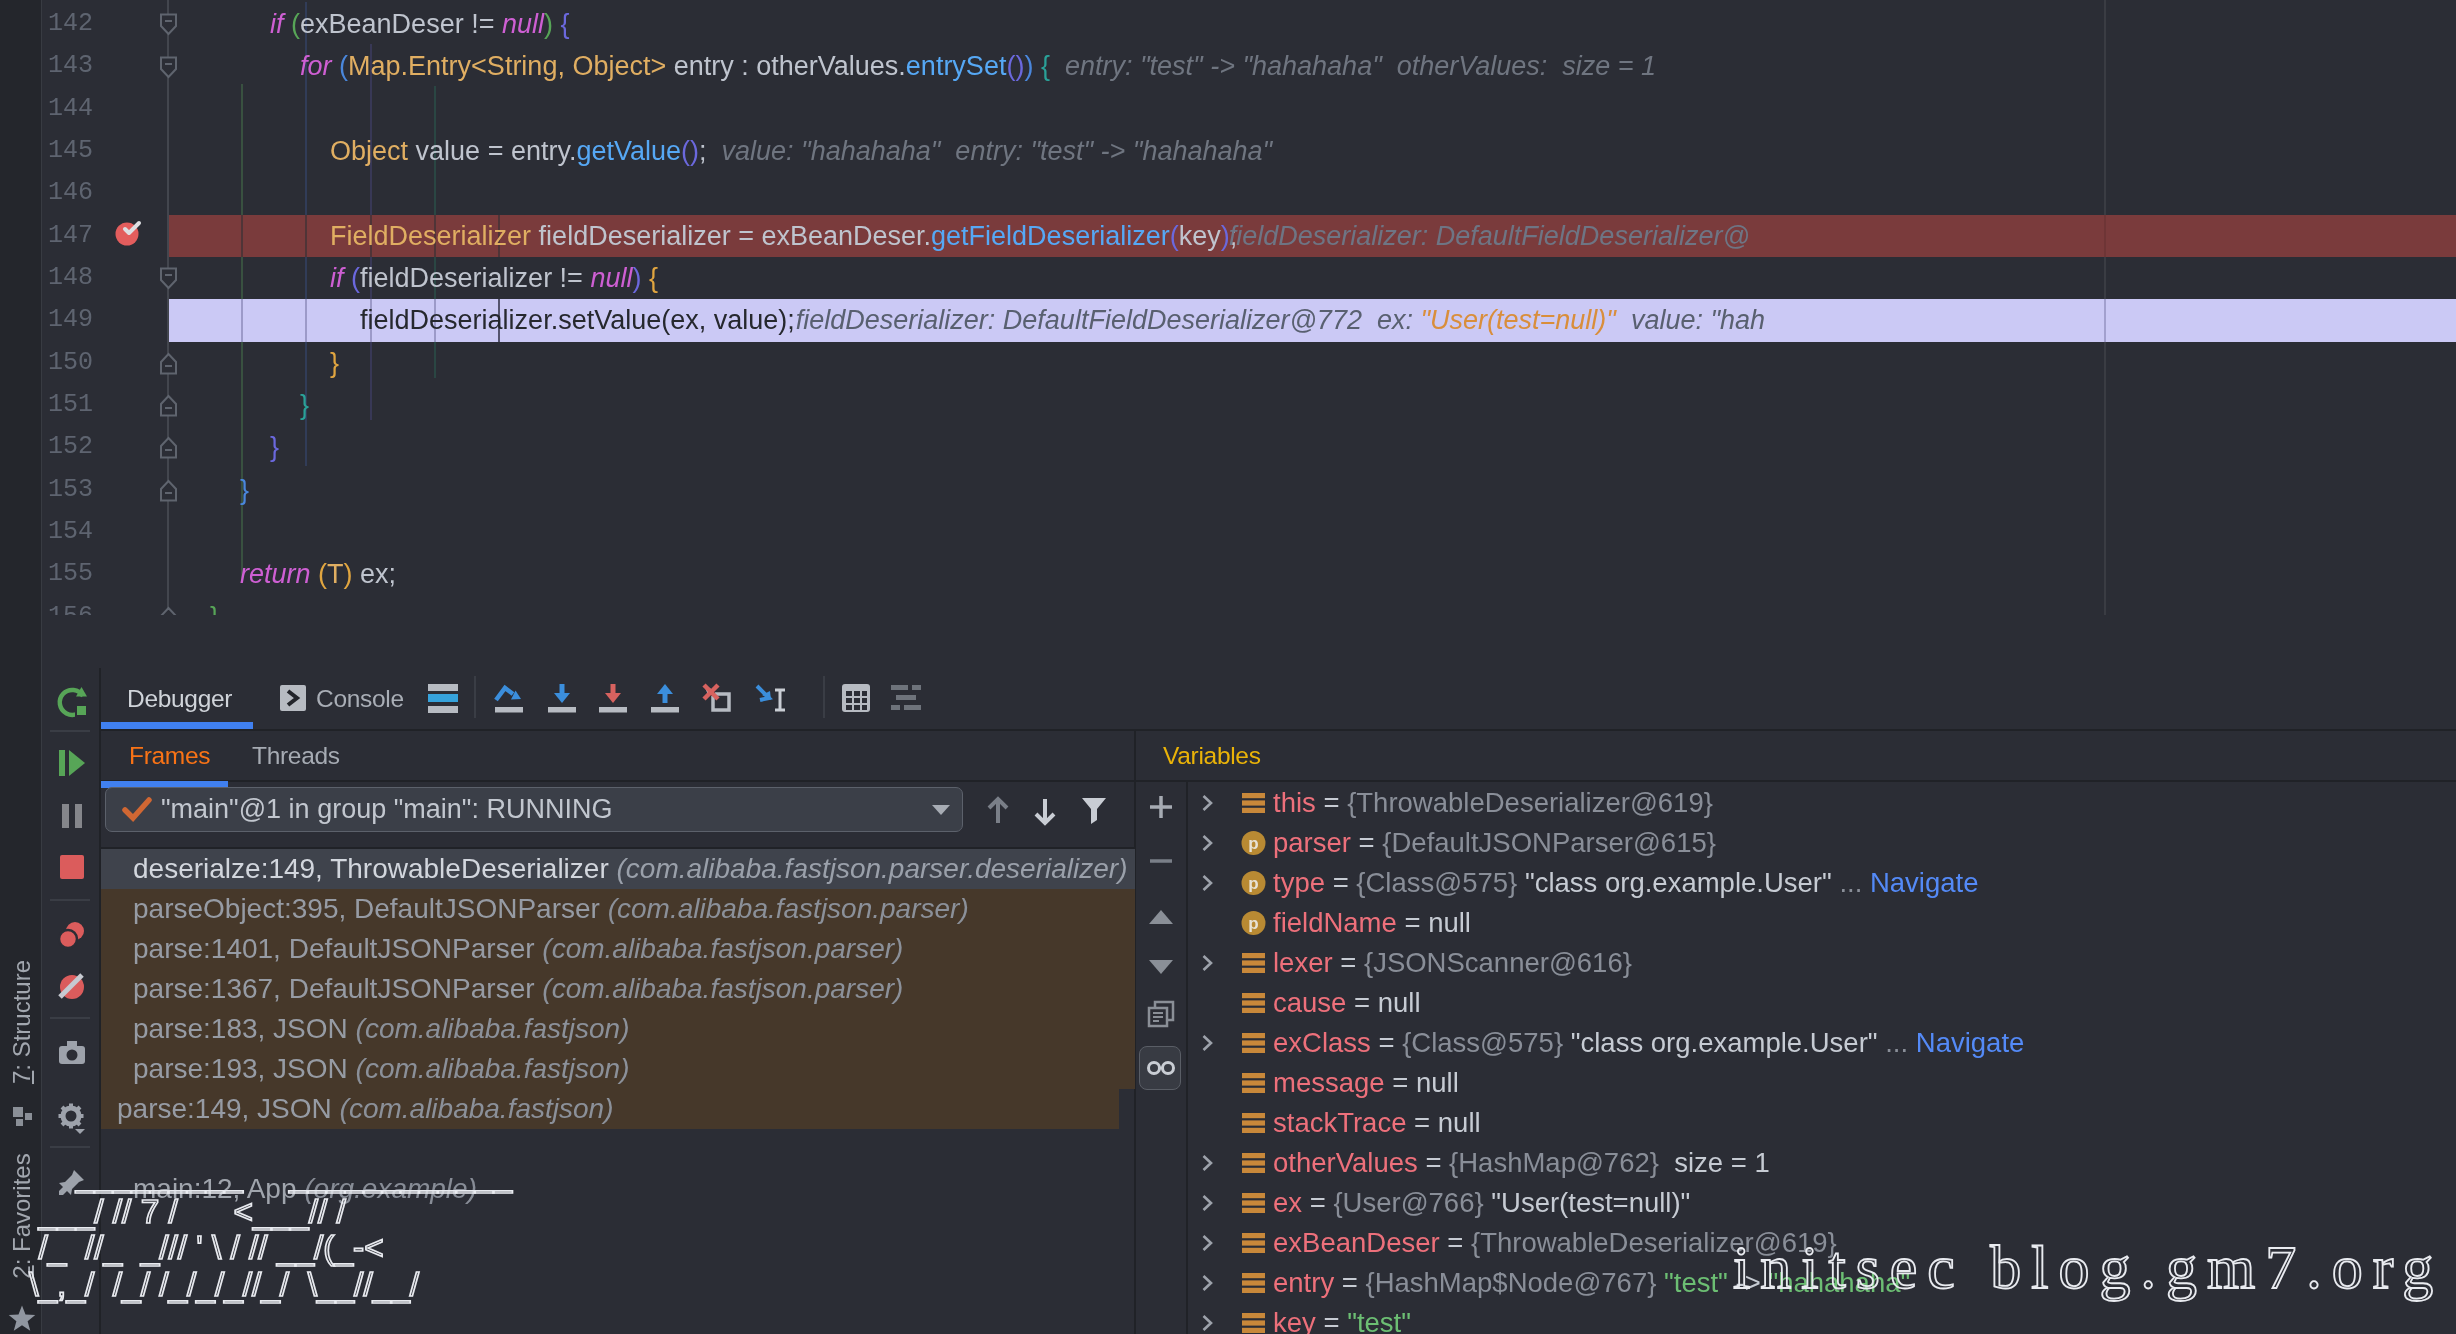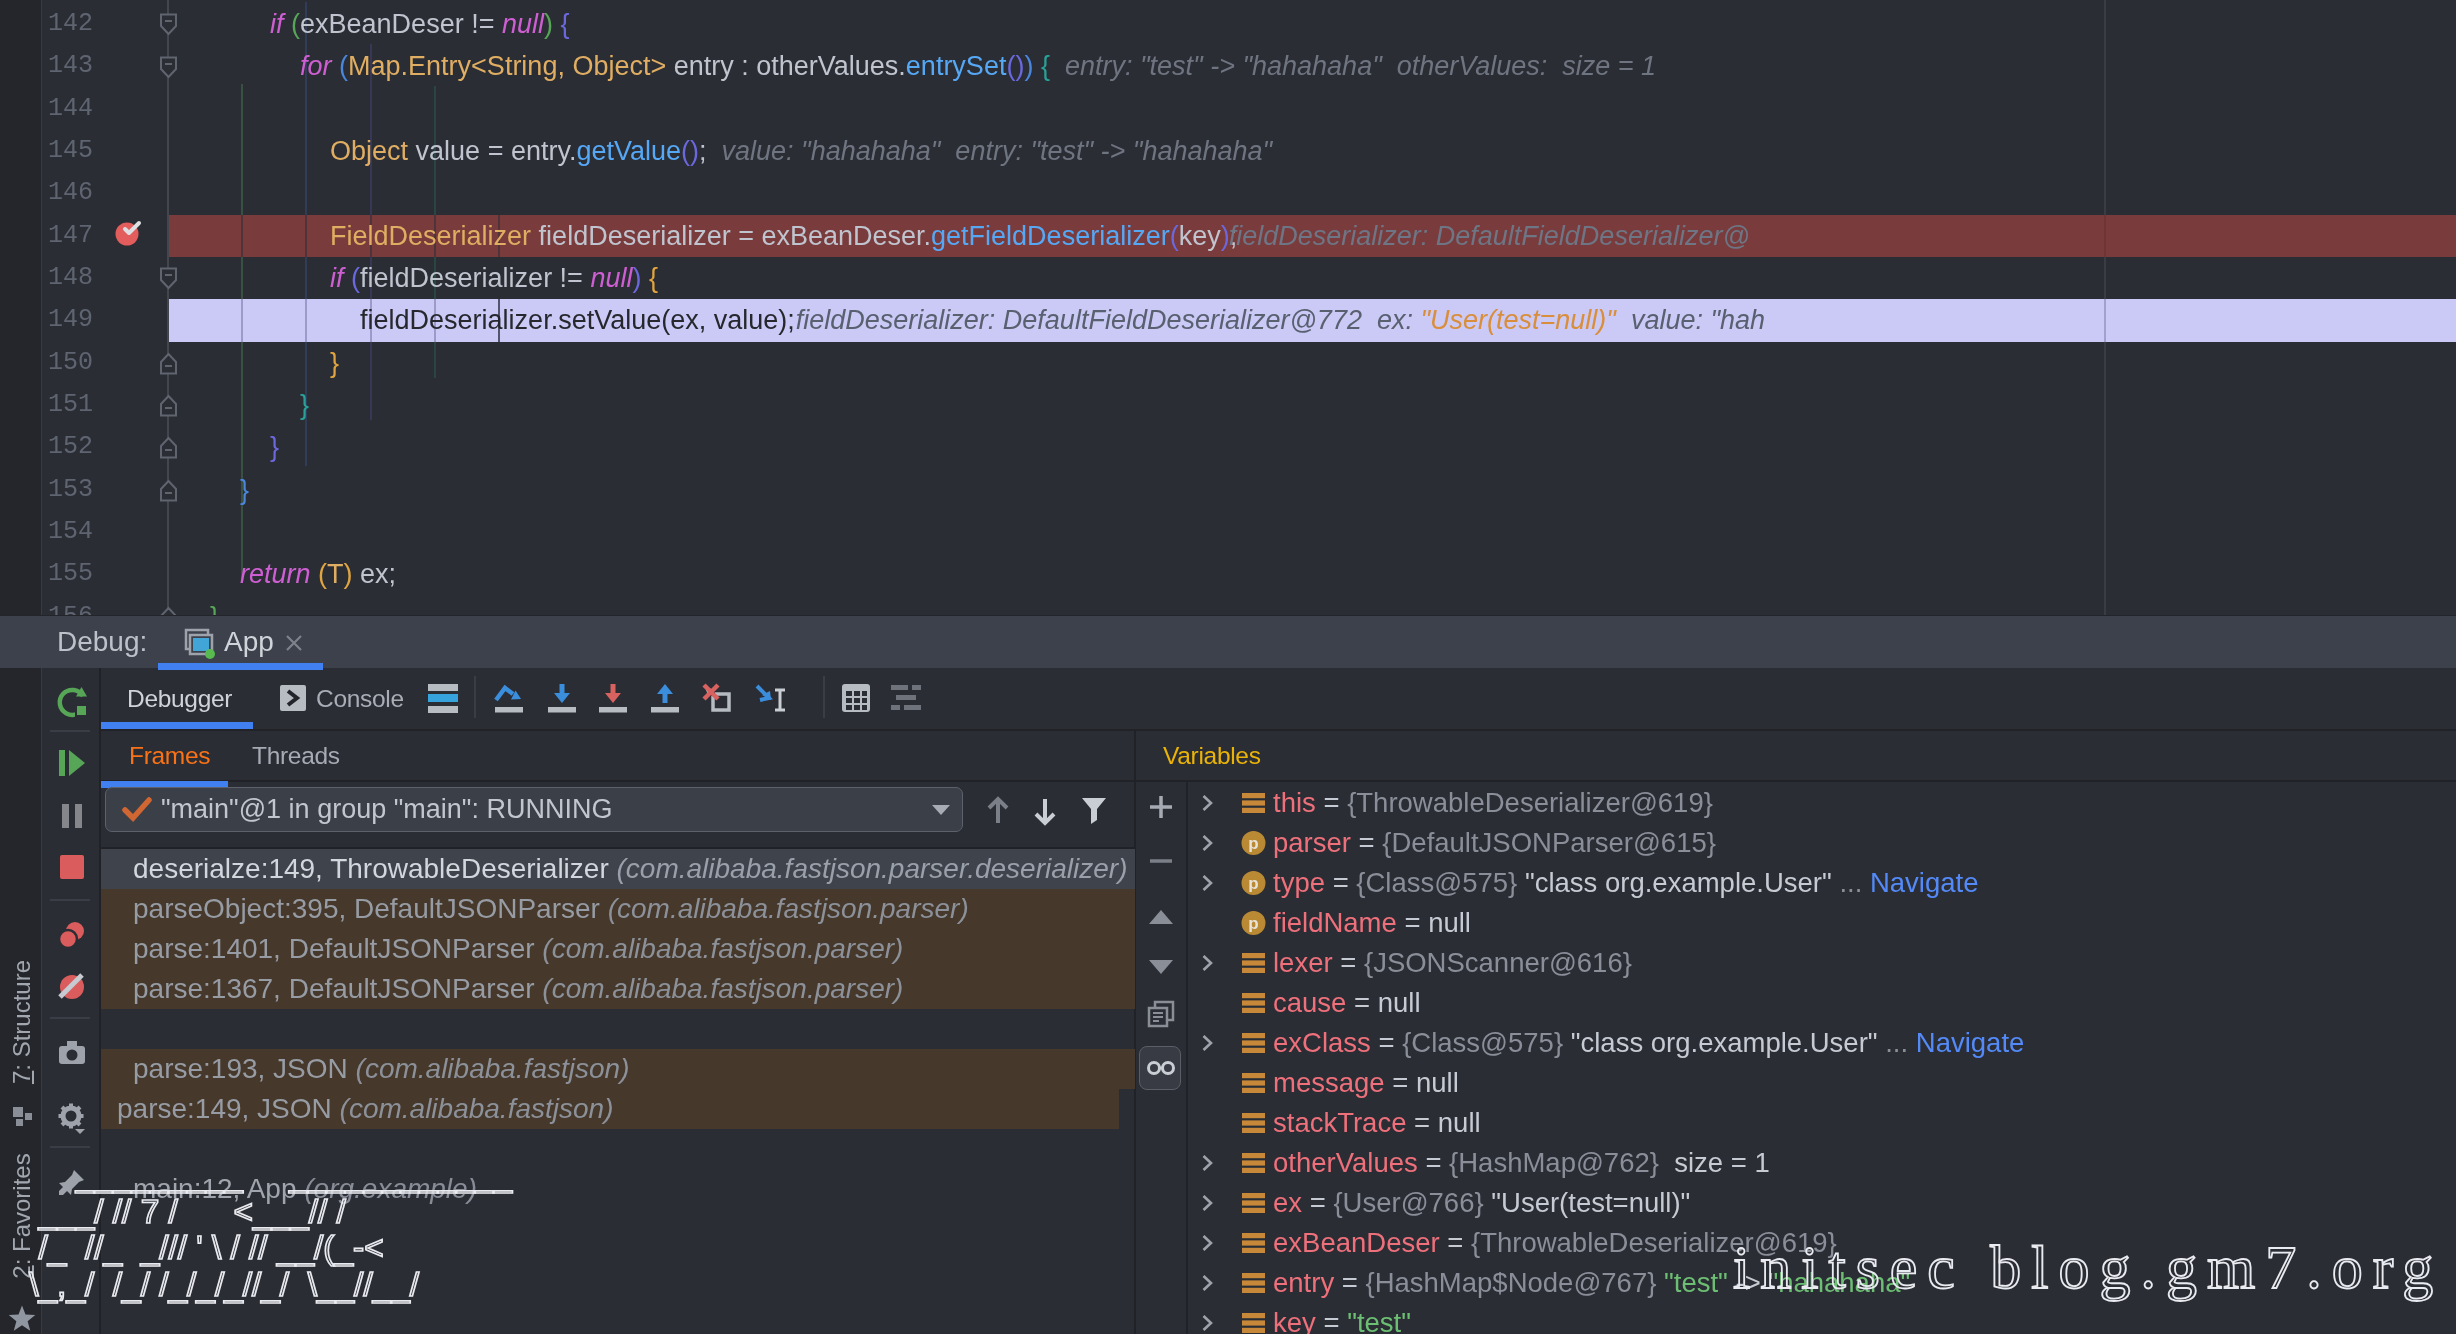--- a/index.html
+++ b/index.html
@@ -158,34 +158,20 @@
     </div>
 <svg class="abs" style="left:11px;top:1105px" width="24" height="24" viewBox="0 0 24 24">
       <rect x="2" y="2" width="10" height="10" fill="#8A8F97"></rect>
       <rect x="14" y="8" width="7" height="7" fill="#8A8F97"></rect>
       <rect x="5" y="14" width="7" height="7" fill="#8A8F97"></rect>
     </svg>
 <svg class="abs" style="left:7px;top:1303px" width="30" height="31" viewBox="0 0 24 24">
       <path d="M12 1.5 L14.8 8.8 L22.6 9.2 L16.5 14.1 L18.6 21.7 L12 17.3 L5.4 21.7 L7.5 14.1 L1.4 9.2 L9.2 8.8 Z" fill="#9096A0"></path>
     </svg>
 
-<div class="abs" style="left:0;top:615px;width:2456px;height:53px;background:#3C414B;border-top:1px solid #23252B;box-sizing:border-box;">
-  <div class="abs" style="left:57px;top:0;height:52px;line-height:52px;font-size:28px;color:#BDC1C9;">Debug:</div>
-  <svg class="abs" style="left:183px;top:11px" width="32" height="32" viewBox="0 0 32 32">
-    <rect x="3" y="3" width="22" height="19" fill="none" stroke="#9DA2AB" stroke-width="2.5"></rect>
-    <rect x="7" y="8" width="22" height="19" fill="#3C414B" stroke="#9DA2AB" stroke-width="2.5"></rect>
-    <rect x="10" y="11" width="16" height="13" fill="#42A5D7"></rect>
-    <circle cx="27" cy="27" r="5" fill="#57BB50"></circle>
-  </svg>
-  <div class="abs" style="left:224px;top:0;height:52px;line-height:52px;font-size:28px;color:#CFD3DA;">App</div>
-  <svg class="abs" style="left:285px;top:18px" width="18" height="18" viewBox="0 0 18 18">
-        <path d="M2 2 L16 16 M16 2 L2 16" stroke="#7E838B" stroke-width="2.2"></path>
-      </svg>
-  <div class="abs" style="left:158px;top:47px;width:165px;height:7px;background:#4080F0;"></div>
-</div>
 
 <div class="abs" style="left:42px;top:668px;width:57px;height:666px;background:#2B2D35;"></div>
 <div class="abs" style="left:99px;top:668px;width:2px;height:666px;background:#202227;"></div>
 <div class="abs" style="left:100px;top:729px;width:2356px;height:2px;background:#202227;"></div>
 <div class="abs" style="left:100px;top:780px;width:2356px;height:2px;background:#202227;"></div>
 <div class="abs" style="left:100px;top:847px;width:1035px;height:2px;background:#202227;"></div>
 <div class="abs" style="left:1134px;top:729px;width:2px;height:605px;background:#202227;"></div>
 <div class="abs" style="left:1186px;top:782px;width:2px;height:552px;background:#202227;"></div>
 
 <div class="abs" style="left:127px;top:668px;height:61px;line-height:61px;font-size:24.5px;letter-spacing:-0.3px;color:#D0D4DA;">Debugger</div>
@@ -271,20 +257,21 @@
 <svg class="abs" style="left:1031px;top:795px" width="28" height="32" viewBox="0 0 28 32">
       <path d="M14 4 V26 M5 19 L14 28 L23 19" stroke="#C9CDD4" stroke-width="4" fill="none"></path>
     </svg>
 <svg class="abs" style="left:1080px;top:795px" width="28" height="32" viewBox="0 0 28 32">
       <path d="M2 3 H26 L17 14 V25 L11 29 V14 Z" fill="#C9CDD4"></path>
     </svg>
 <div class="frow" style="top:849px;background:#3F434C;color:#D2D6DD;"><span style="color:#D2D6DD">deserialze:149, ThrowableDeserializer </span><span class="it" style="color:#9AA0AA">(com.alibaba.fastjson.parser.deserializer)</span></div>
 <div class="frow" style="top:889px;background:#46382A;color:#969BA4;"><span>parseObject:395, DefaultJSONParser </span><span class="it" style="color:#8B9099">(com.alibaba.fastjson.parser)</span></div>
 <div class="frow" style="top:929px;background:#46382A;color:#969BA4;"><span>parse:1401, DefaultJSONParser </span><span class="it" style="color:#8B9099">(com.alibaba.fastjson.parser)</span></div>
 <div class="frow" style="top:969px;background:#46382A;color:#969BA4;"><span>parse:1367, DefaultJSONParser </span><span class="it" style="color:#8B9099">(com.alibaba.fastjson.parser)</span></div>
+<div class="frow" style="top:1009px;background:#46382A;color:#969BA4;"><span>parse:183, JSON </span><span class="it" style="color:#8B9099">(com.alibaba.fastjson)</span></div>
 <div class="frow" style="top:1049px;background:#46382A;color:#969BA4;"><span>parse:193, JSON </span><span class="it" style="color:#8B9099">(com.alibaba.fastjson)</span></div>
 <div class="frow" style="top:1089px;background:#46382A;color:#969BA4;padding-left:16px;"><span>parse:149, JSON </span><span class="it" style="color:#8B9099">(com.alibaba.fastjson)</span></div>
 <div class="frow" style="top:1169px;background:transparent;color:#A0A5AD;"><span style="color:#A0A5AD">main:12, App </span><span class="it" style="color:#878C96">(org.example)</span></div>
 
 <svg class="abs" style="left:55px;top:686px" width="34" height="34" viewBox="0 0 34 34">
   <path d="M28 10 A12.5 12.5 0 1 0 29.5 19" stroke="#57A557" stroke-width="4.5" fill="none"></path>
   <path d="M21 10.5 L32 10.5 L26.5 1 Z" fill="#57A557"></path>
   <rect x="21" y="19" width="11" height="11" fill="#57A557" stroke="#2B2D35" stroke-width="2"></rect>
 </svg>
 <div class="abs" style="left:50px;top:730px;width:40px;height:1.5px;background:#3A3D45;"></div>

